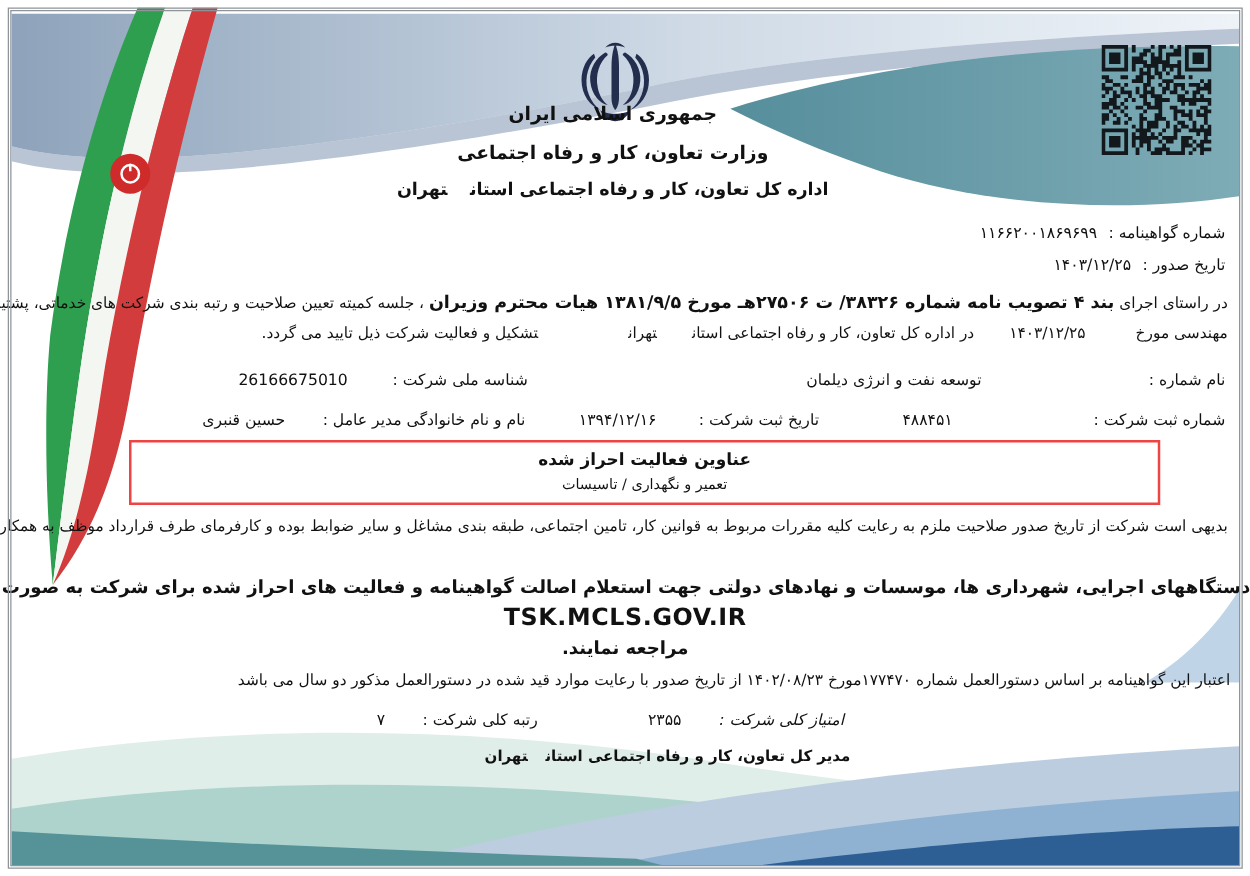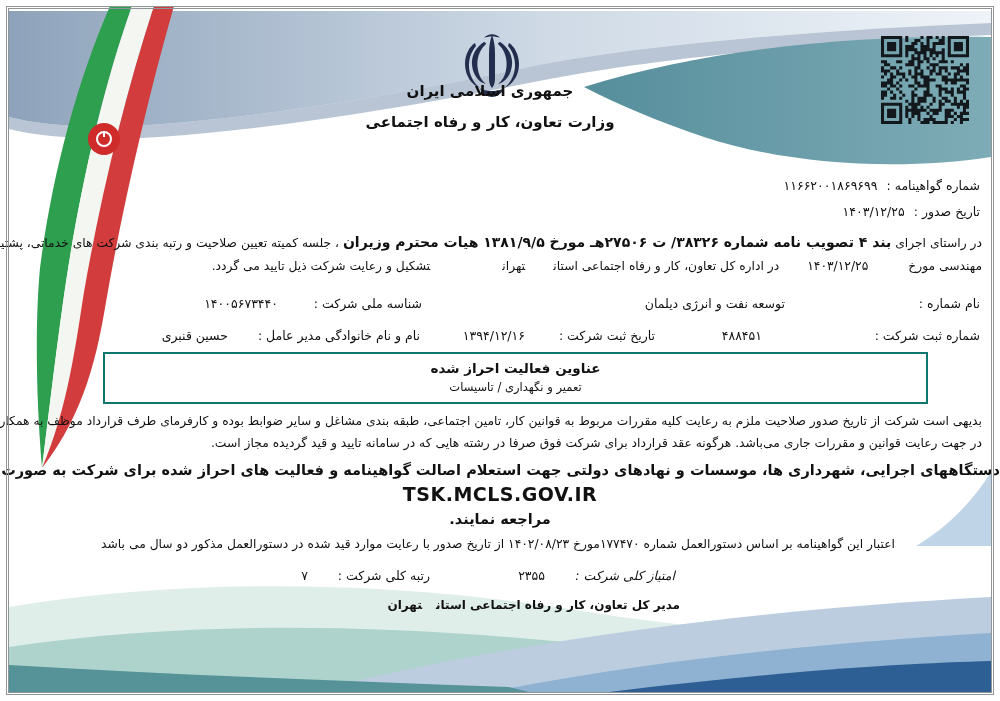--- a/index.html
+++ b/index.html
@@ -27,31 +27,31 @@
   .intro .l2{margin-top:9px;white-space:nowrap;}
   .ga{margin-left:40px;} .gb{margin-left:28px;} .gc{margin-left:28px;} .gd{margin-left:72px;}
   .fieldrow{left:0;right:0;height:18px;font-size:12.5px;}
   .fieldrow span{position:absolute;white-space:nowrap;}
   .row1{top:296px;} .row2{top:328px;}
   .f-company-label{right:20px;} .f-company{right:215px;}
   .f-nid-label{right:578px;} .f-nid{right:722px;}
   .f-reg-label{right:20px;} .f-reg{right:238px;}
   .f-regdate-label{right:345px;} .f-regdate{right:475px;}
   .f-ceo-label{right:580px;} .f-ceo{right:772px;}
-  .act-box{left:103px;width:821px;top:352px;height:48px;border:2px solid #0f766e;background:#fff;text-align:center;z-index:10;position:absolute;}
+  .act-box{left:103px;width:821px;top:352px;height:48px;border:2px solid #ef4444;background:#fff;text-align:center;z-index:10;position:absolute;}
   .act-box .t{font-size:13.5px;font-weight:bold;margin-top:6px;}
   .act-box .i{font-size:11.5px;margin-top:4px;}
   .terms{right:18px;left:18px;top:414px;font-size:12.3px;}
   .terms div{text-align:right;white-space:nowrap;}
   .terms .t2{margin-top:8px;}
   .notice{left:0;right:0;top:462px;text-align:center;}
   .notice .n1{font-size:14.5px;font-weight:bold;white-space:nowrap;}
   .notice .url{font-size:19px;font-weight:bold;letter-spacing:.5px;margin-top:5px;direction:ltr;}
   .notice .n2{font-size:14.5px;font-weight:bold;margin-top:6px;}
-  .validity{left:0;right:4px;top:537px;text-align:center;font-size:12.3px;white-space:nowrap;}
+  .validity{left:0;right:16px;top:537px;font-size:12.3px;white-space:nowrap;}
   .score{top:568px;left:0;right:0;height:18px;font-size:12.5px;}
   .score span{position:absolute;white-space:nowrap;}
   .s-score-label{right:325px;font-style:italic;} .s-score{right:455px;}
   .s-rank-label{right:570px;} .s-rank{right:692px;}
   .signature{right:320px;top:598px;text-align:right;font-size:12px;white-space:nowrap;}
   .signature .t{font-weight:bold;margin-left:14px;}
   .signature .p{font-weight:bold;}
 </style>
 </head>
 <body>
@@ -107,66 +107,68 @@
     <path d="M18 56 C22 60 38 60 42 56 C40 62 34 65 30 65 C26 65 20 62 18 56 Z"></path>
   </svg>
 
   <svg class="qr" viewBox="0 0 29 29">
       <path d="M0 0h1v1h-1zM1 0h1v1h-1zM2 0h1v1h-1zM3 0h1v1h-1zM4 0h1v1h-1zM5 0h1v1h-1zM6 0h1v1h-1zM0 1h1v1h-1zM6 1h1v1h-1zM0 2h1v1h-1zM2 2h1v1h-1zM3 2h1v1h-1zM4 2h1v1h-1zM6 2h1v1h-1zM0 3h1v1h-1zM2 3h1v1h-1zM3 3h1v1h-1zM4 3h1v1h-1zM6 3h1v1h-1zM0 4h1v1h-1zM2 4h1v1h-1zM3 4h1v1h-1zM4 4h1v1h-1zM6 4h1v1h-1zM0 5h1v1h-1zM6 5h1v1h-1zM0 6h1v1h-1zM1 6h1v1h-1zM2 6h1v1h-1zM3 6h1v1h-1zM4 6h1v1h-1zM5 6h1v1h-1zM6 6h1v1h-1zM22 0h1v1h-1zM23 0h1v1h-1zM24 0h1v1h-1zM25 0h1v1h-1zM26 0h1v1h-1zM27 0h1v1h-1zM28 0h1v1h-1zM22 1h1v1h-1zM28 1h1v1h-1zM22 2h1v1h-1zM24 2h1v1h-1zM25 2h1v1h-1zM26 2h1v1h-1zM28 2h1v1h-1zM22 3h1v1h-1zM24 3h1v1h-1zM25 3h1v1h-1zM26 3h1v1h-1zM28 3h1v1h-1zM22 4h1v1h-1zM24 4h1v1h-1zM25 4h1v1h-1zM26 4h1v1h-1zM28 4h1v1h-1zM22 5h1v1h-1zM28 5h1v1h-1zM22 6h1v1h-1zM23 6h1v1h-1zM24 6h1v1h-1zM25 6h1v1h-1zM26 6h1v1h-1zM27 6h1v1h-1zM28 6h1v1h-1zM0 22h1v1h-1zM1 22h1v1h-1zM2 22h1v1h-1zM3 22h1v1h-1zM4 22h1v1h-1zM5 22h1v1h-1zM6 22h1v1h-1zM0 23h1v1h-1zM6 23h1v1h-1zM0 24h1v1h-1zM2 24h1v1h-1zM3 24h1v1h-1zM4 24h1v1h-1zM6 24h1v1h-1zM0 25h1v1h-1zM2 25h1v1h-1zM3 25h1v1h-1zM4 25h1v1h-1zM6 25h1v1h-1zM0 26h1v1h-1zM2 26h1v1h-1zM3 26h1v1h-1zM4 26h1v1h-1zM6 26h1v1h-1zM0 27h1v1h-1zM6 27h1v1h-1zM0 28h1v1h-1zM1 28h1v1h-1zM2 28h1v1h-1zM3 28h1v1h-1zM4 28h1v1h-1zM5 28h1v1h-1zM6 28h1v1h-1zM8 6h1v1h-1zM6 8h1v1h-1zM10 6h1v1h-1zM6 10h1v1h-1zM12 6h1v1h-1zM6 12h1v1h-1zM14 6h1v1h-1zM6 14h1v1h-1zM16 6h1v1h-1zM6 16h1v1h-1zM18 6h1v1h-1zM6 18h1v1h-1zM20 6h1v1h-1zM6 20h1v1h-1zM8 0h1v1h-1zM13 0h1v1h-1zM15 0h1v1h-1zM16 0h1v1h-1zM18 0h1v1h-1zM20 0h1v1h-1zM8 1h1v1h-1zM11 1h1v1h-1zM12 1h1v1h-1zM15 1h1v1h-1zM19 1h1v1h-1zM20 1h1v1h-1zM10 2h1v1h-1zM11 2h1v1h-1zM13 2h1v1h-1zM15 2h1v1h-1zM17 2h1v1h-1zM18 2h1v1h-1zM19 2h1v1h-1zM20 2h1v1h-1zM8 3h1v1h-1zM9 3h1v1h-1zM10 3h1v1h-1zM13 3h1v1h-1zM14 3h1v1h-1zM15 3h1v1h-1zM17 3h1v1h-1zM8 4h1v1h-1zM9 4h1v1h-1zM10 4h1v1h-1zM11 4h1v1h-1zM13 4h1v1h-1zM14 4h1v1h-1zM15 4h1v1h-1zM16 4h1v1h-1zM17 4h1v1h-1zM20 4h1v1h-1zM8 5h1v1h-1zM11 5h1v1h-1zM12 5h1v1h-1zM13 5h1v1h-1zM14 5h1v1h-1zM16 5h1v1h-1zM17 5h1v1h-1zM18 5h1v1h-1zM19 5h1v1h-1zM20 5h1v1h-1zM10 7h1v1h-1zM11 7h1v1h-1zM12 7h1v1h-1zM14 7h1v1h-1zM15 7h1v1h-1zM17 7h1v1h-1zM20 7h1v1h-1zM0 8h1v1h-1zM1 8h1v1h-1zM5 8h1v1h-1zM9 8h1v1h-1zM10 8h1v1h-1zM12 8h1v1h-1zM13 8h1v1h-1zM15 8h1v1h-1zM19 8h1v1h-1zM20 8h1v1h-1zM21 8h1v1h-1zM23 8h1v1h-1zM1 9h1v1h-1zM2 9h1v1h-1zM8 9h1v1h-1zM9 9h1v1h-1zM10 9h1v1h-1zM12 9h1v1h-1zM16 9h1v1h-1zM17 9h1v1h-1zM18 9h1v1h-1zM26 9h1v1h-1zM28 9h1v1h-1zM0 10h1v1h-1zM3 10h1v1h-1zM4 10h1v1h-1zM11 10h1v1h-1zM12 10h1v1h-1zM15 10h1v1h-1zM17 10h1v1h-1zM19 10h1v1h-1zM20 10h1v1h-1zM21 10h1v1h-1zM23 10h1v1h-1zM24 10h1v1h-1zM25 10h1v1h-1zM27 10h1v1h-1zM28 10h1v1h-1zM0 11h1v1h-1zM1 11h1v1h-1zM2 11h1v1h-1zM5 11h1v1h-1zM9 11h1v1h-1zM11 11h1v1h-1zM13 11h1v1h-1zM16 11h1v1h-1zM17 11h1v1h-1zM19 11h1v1h-1zM21 11h1v1h-1zM25 11h1v1h-1zM26 11h1v1h-1zM27 11h1v1h-1zM28 11h1v1h-1zM1 12h1v1h-1zM3 12h1v1h-1zM5 12h1v1h-1zM7 12h1v1h-1zM9 12h1v1h-1zM11 12h1v1h-1zM12 12h1v1h-1zM13 12h1v1h-1zM16 12h1v1h-1zM18 12h1v1h-1zM19 12h1v1h-1zM22 12h1v1h-1zM24 12h1v1h-1zM25 12h1v1h-1zM28 12h1v1h-1zM0 13h1v1h-1zM3 13h1v1h-1zM4 13h1v1h-1zM7 13h1v1h-1zM10 13h1v1h-1zM11 13h1v1h-1zM13 13h1v1h-1zM14 13h1v1h-1zM15 13h1v1h-1zM20 13h1v1h-1zM21 13h1v1h-1zM24 13h1v1h-1zM26 13h1v1h-1zM2 14h1v1h-1zM3 14h1v1h-1zM8 14h1v1h-1zM11 14h1v1h-1zM14 14h1v1h-1zM15 14h1v1h-1zM16 14h1v1h-1zM17 14h1v1h-1zM20 14h1v1h-1zM21 14h1v1h-1zM22 14h1v1h-1zM23 14h1v1h-1zM24 14h1v1h-1zM25 14h1v1h-1zM26 14h1v1h-1zM27 14h1v1h-1zM28 14h1v1h-1zM0 15h1v1h-1zM1 15h1v1h-1zM2 15h1v1h-1zM3 15h1v1h-1zM5 15h1v1h-1zM11 15h1v1h-1zM12 15h1v1h-1zM14 15h1v1h-1zM15 15h1v1h-1zM21 15h1v1h-1zM23 15h1v1h-1zM24 15h1v1h-1zM28 15h1v1h-1zM0 16h1v1h-1zM1 16h1v1h-1zM3 16h1v1h-1zM4 16h1v1h-1zM9 16h1v1h-1zM10 16h1v1h-1zM12 16h1v1h-1zM13 16h1v1h-1zM14 16h1v1h-1zM15 16h1v1h-1zM18 16h1v1h-1zM19 16h1v1h-1zM26 16h1v1h-1zM27 16h1v1h-1zM2 17h1v1h-1zM5 17h1v1h-1zM11 17h1v1h-1zM15 17h1v1h-1zM19 17h1v1h-1zM20 17h1v1h-1zM21 17h1v1h-1zM23 17h1v1h-1zM25 17h1v1h-1zM27 17h1v1h-1zM28 17h1v1h-1zM0 18h1v1h-1zM1 18h1v1h-1zM3 18h1v1h-1zM10 18h1v1h-1zM14 18h1v1h-1zM15 18h1v1h-1zM19 18h1v1h-1zM21 18h1v1h-1zM22 18h1v1h-1zM23 18h1v1h-1zM25 18h1v1h-1zM26 18h1v1h-1zM27 18h1v1h-1zM0 19h1v1h-1zM1 19h1v1h-1zM4 19h1v1h-1zM7 19h1v1h-1zM10 19h1v1h-1zM11 19h1v1h-1zM14 19h1v1h-1zM15 19h1v1h-1zM16 19h1v1h-1zM19 19h1v1h-1zM23 19h1v1h-1zM27 19h1v1h-1zM0 20h1v1h-1zM3 20h1v1h-1zM4 20h1v1h-1zM10 20h1v1h-1zM12 20h1v1h-1zM13 20h1v1h-1zM14 20h1v1h-1zM17 20h1v1h-1zM20 20h1v1h-1zM21 20h1v1h-1zM24 20h1v1h-1zM27 20h1v1h-1zM8 21h1v1h-1zM10 21h1v1h-1zM12 21h1v1h-1zM13 21h1v1h-1zM14 21h1v1h-1zM17 21h1v1h-1zM19 21h1v1h-1zM21 21h1v1h-1zM22 21h1v1h-1zM24 21h1v1h-1zM26 21h1v1h-1zM28 21h1v1h-1zM9 22h1v1h-1zM10 22h1v1h-1zM11 22h1v1h-1zM12 22h1v1h-1zM16 22h1v1h-1zM19 22h1v1h-1zM20 22h1v1h-1zM23 22h1v1h-1zM24 22h1v1h-1zM25 22h1v1h-1zM26 22h1v1h-1zM27 22h1v1h-1zM28 22h1v1h-1zM8 23h1v1h-1zM10 23h1v1h-1zM11 23h1v1h-1zM13 23h1v1h-1zM15 23h1v1h-1zM19 23h1v1h-1zM25 23h1v1h-1zM27 23h1v1h-1zM28 23h1v1h-1zM8 24h1v1h-1zM9 24h1v1h-1zM10 24h1v1h-1zM11 24h1v1h-1zM12 24h1v1h-1zM13 24h1v1h-1zM14 24h1v1h-1zM16 24h1v1h-1zM17 24h1v1h-1zM18 24h1v1h-1zM19 24h1v1h-1zM21 24h1v1h-1zM22 24h1v1h-1zM23 24h1v1h-1zM27 24h1v1h-1zM8 25h1v1h-1zM10 25h1v1h-1zM11 25h1v1h-1zM12 25h1v1h-1zM15 25h1v1h-1zM17 25h1v1h-1zM18 25h1v1h-1zM21 25h1v1h-1zM22 25h1v1h-1zM24 25h1v1h-1zM26 25h1v1h-1zM27 25h1v1h-1zM28 25h1v1h-1zM8 26h1v1h-1zM10 26h1v1h-1zM12 26h1v1h-1zM16 26h1v1h-1zM21 26h1v1h-1zM22 26h1v1h-1zM23 26h1v1h-1zM25 26h1v1h-1zM26 26h1v1h-1zM9 27h1v1h-1zM12 27h1v1h-1zM14 27h1v1h-1zM15 27h1v1h-1zM16 27h1v1h-1zM17 27h1v1h-1zM21 27h1v1h-1zM24 27h1v1h-1zM26 27h1v1h-1zM27 27h1v1h-1zM28 27h1v1h-1zM9 28h1v1h-1zM13 28h1v1h-1zM14 28h1v1h-1zM15 28h1v1h-1zM17 28h1v1h-1zM18 28h1v1h-1zM19 28h1v1h-1zM20 28h1v1h-1zM21 28h1v1h-1zM23 28h1v1h-1zM26 28h1v1h-1z" fill="#12181c"></path>
     </svg>
 
   <div class="txt header-org">
     <div class="l">جمهوری اسلامی ایران</div>
     <div class="l">وزارت تعاون، کار و رفاه اجتماعی</div>
+    <div class="l l3">
+      <span>اداره کل تعاون، کار و رفاه اجتماعی استان</span><span class="prov">تهران</span>
+    </div>
   </div>
 
 
   <div class="txt meta">
     <div class="row">
       <span>شماره گواهینامه :</span>
       <span>۱۱۶۶۲۰۰۱۸۶۹۶۹۹</span>
     </div>
     <div class="row">
       <span>تاریخ صدور :</span>
       <span>۱۴۰۳/۱۲/۲۵</span>
     </div>
   </div>
 
   <div class="txt intro">
     <div class="l1">
       <span>در راستای اجرای </span><b>بند ۴ تصویب نامه شماره ۳۸۳۲۶/ ت ۲۷۵۰۶هـ مورخ ۱۳۸۱/۹/۵ هیات محترم وزیران</b><span> ، جلسه کمیته تعیین صلاحیت و رتبه بندی شرکت های خدماتی، پشتیبانی و فنی</span>
     </div>
     <div class="l2">
-      <span class="ga">مهندسی مورخ</span><span class="gb">۱۴۰۳/۱۲/۲۵</span><span class="gc">در اداره کل تعاون، کار و رفاه اجتماعی استان</span><span class="gd">تهران</span><span>تشکیل و رعایت شرکت ذیل تایید می گردد.</span>
+      <span class="ga">مهندسی مورخ</span><span class="gb">۱۴۰۳/۱۲/۲۵</span><span class="gc">در اداره کل تعاون، کار و رفاه اجتماعی استان</span><span class="gd">تهران</span><span>تشکیل و فعالیت شرکت ذیل تایید می گردد.</span>
     </div>
   </div>
 
   <div class="txt fieldrow row1">
     <span class="f-company-label">نام شماره :</span>
     <span class="f-company">توسعه نفت و انرژی دیلمان</span>
     <span class="f-nid-label">شناسه ملی شرکت :</span>
-    <span class="f-nid">۱۴۰۰۵۶۷۳۴۴۰</span>
+    <span class="f-nid">26166675010</span>
   </div>
   <div class="txt fieldrow row2">
     <span class="f-reg-label">شماره ثبت شرکت :</span>
     <span class="f-reg">۴۸۸۴۵۱</span>
     <span class="f-regdate-label">تاریخ ثبت شرکت :</span>
     <span class="f-regdate">۱۳۹۴/۱۲/۱۶</span>
     <span class="f-ceo-label">نام و نام خانوادگی مدیر عامل :</span>
     <span class="f-ceo">حسین قنبری</span>
   </div>
 
   <div class="act-box">
     <div class="t">عناوین فعالیت احراز شده</div>
     <div class="i">تعمیر و نگهداری / تاسیسات</div>
   </div>
 
   <div class="txt terms">
     <div>بدیهی است شرکت از تاریخ صدور صلاحیت ملزم به رعایت کلیه مقررات مربوط به قوانین کار، تامین اجتماعی، طبقه بندی مشاغل و سایر ضوابط بوده و کارفرمای طرف قرارداد موظف به همکاری</div>
-    <div class="t2">در جهت رعایت قوانین و مقررات جاری می‌باشد. هرگونه عقد قرارداد برای شرکت فوق صرفا در رشته هایی که در سامانه تایید و قید گردیده مجاز است.</div>
   </div>
 
   <div class="txt notice">
     <div class="n1">دستگاههای اجرایی، شهرداری ها، موسسات و نهادهای دولتی جهت استعلام اصالت گواهینامه و فعالیت های احراز شده برای شرکت به صورت برخط به آدرس</div>
     <div class="url">TSK.MCLS.GOV.IR</div>
     <div class="n2">مراجعه نمایند.</div>
   </div>
 
   <div class="txt validity">اعتبار این گواهینامه بر اساس دستورالعمل شماره ۱۷۷۴۷۰مورخ ۱۴۰۲/۰۸/۲۳ از تاریخ صدور با رعایت موارد قید شده در دستورالعمل مذکور دو سال می باشد</div>
 

